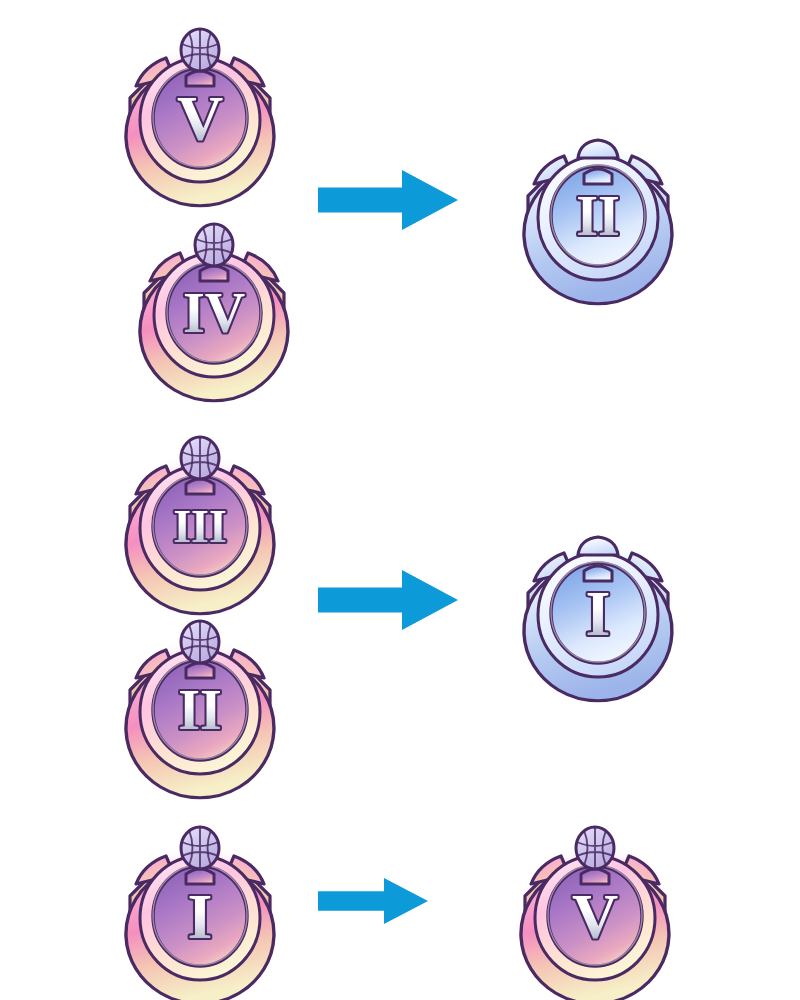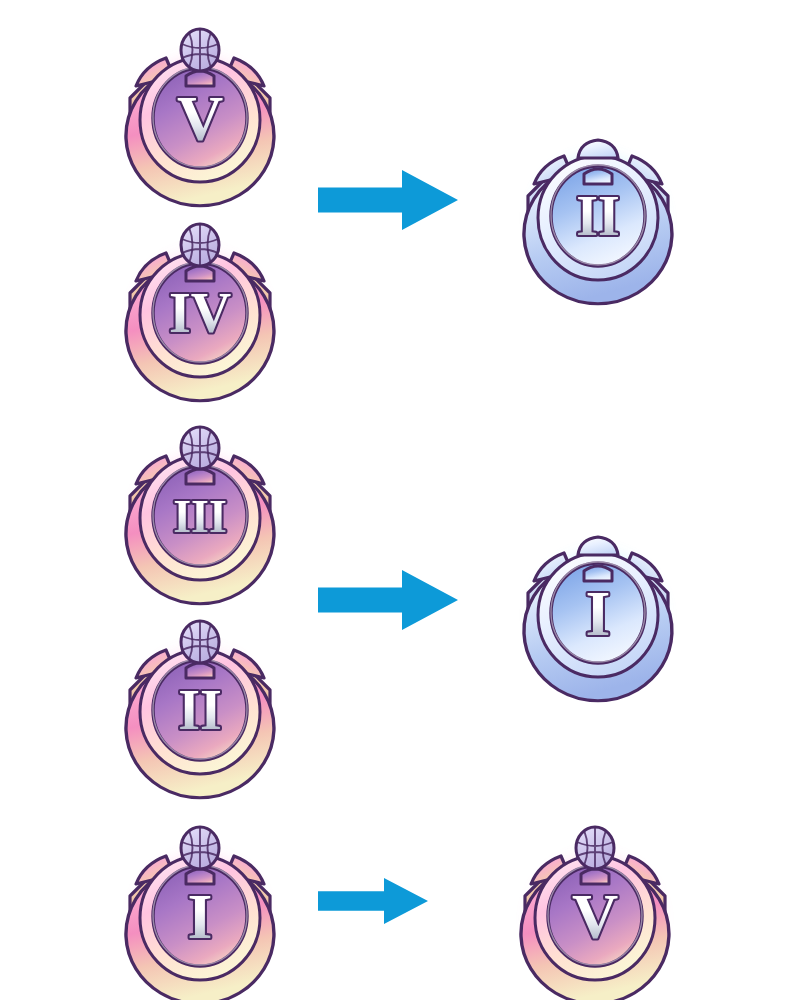--- a/index.html
+++ b/index.html
@@ -169,21 +169,21 @@
       <g transform="translate(90,30)">
         <ellipse cx="0" cy="0" rx="19" ry="21" fill="url(#gBall)" stroke="#4a2a63" stroke-width="3"></ellipse>
         <path d="M0,-21 L0,21 M-18,-6 Q0,2 18,-6 M-18,8 Q0,0 18,8" fill="none" stroke="#4a2a63" stroke-width="1.9" opacity="0.85"></path>
         <path d="M-11,-18 Q-4,0 -11,18 M11,-18 Q4,0 11,18" fill="none" stroke="#4a2a63" stroke-width="1.9" opacity="0.85"></path>
       </g>
 
     <text class="numeral-text" x="90" y="98" text-anchor="middle" dominant-baseline="central" font-size="64" letter-spacing="0" fill="url(#gNumeral)" stroke="#4a2a63" stroke-width="4.2" stroke-linejoin="round" paint-order="stroke fill">V</text>
   </svg>
     </div>
 
-  <div class="badge" id="badge-iv-pink-1" style="left: 110px; top: 215px;">
+  <div class="badge" id="badge-iv-pink-1" style="left: 124px; top: 215px;">
   <svg viewBox="0 0 180 180" xmlns="http://www.w3.org/2000/svg">
     <ellipse cx="90" cy="100" rx="72" ry="70" fill="url(#gPinkGlow)" filter="url(#softGlow)"></ellipse>
 
       <g transform="">
         <path d="M44,54 L20,78 L20,100 L36,90 L36,108 L22,122 L24,140 L60,140 L70,120 L66,70 Z" fill="url(#gPinkWingLow)" stroke="#4a2a63" stroke-width="3.2" stroke-linejoin="round"></path>
         <path d="M56,38 Q34,46 26,66 L42,62 L34,84 L54,72 L62,52 Z" fill="url(#gPinkWing)" stroke="#4a2a63" stroke-width="3.2" stroke-linejoin="round"></path>
       </g>
 
       <g transform="translate(180,0) scale(-1,1)">
         <path d="M44,54 L20,78 L20,100 L36,90 L36,108 L22,122 L24,140 L60,140 L70,120 L66,70 Z" fill="url(#gPinkWingLow)" stroke="#4a2a63" stroke-width="3.2" stroke-linejoin="round"></path>
@@ -241,21 +241,21 @@
     <path d="M76,56 Q90,46 104,56 L104,66 L76,66 Z" fill="url(#gBlueDisc)" stroke="#4a2a63" stroke-width="3" stroke-linejoin="round"></path>
 
       <g transform="translate(90,34)">
         <path d="M-20,6 Q-18,-10 0,-12 Q18,-10 20,6 Z" fill="url(#gBlueRingInner)" stroke="#4a2a63" stroke-width="3.2" stroke-linejoin="round"></path>
       </g>
 
     <text class="numeral-text" x="90" y="98" text-anchor="middle" dominant-baseline="central" font-size="56" letter-spacing="0" fill="url(#gNumeral)" stroke="#4a2a63" stroke-width="4.2" stroke-linejoin="round" paint-order="stroke fill">II</text>
   </svg>
     </div>
 
-  <div class="badge" id="badge-iii-pink-1" style="left: 110px; top: 418px;">
+  <div class="badge" id="badge-iii-pink-1" style="left: 110px; top: 428px;">
   <svg viewBox="0 0 180 180" xmlns="http://www.w3.org/2000/svg">
     <ellipse cx="90" cy="100" rx="72" ry="70" fill="url(#gPinkGlow)" filter="url(#softGlow)"></ellipse>
 
       <g transform="">
         <path d="M44,54 L20,78 L20,100 L36,90 L36,108 L22,122 L24,140 L60,140 L70,120 L66,70 Z" fill="url(#gPinkWingLow)" stroke="#4a2a63" stroke-width="3.2" stroke-linejoin="round"></path>
         <path d="M56,38 Q34,46 26,66 L42,62 L34,84 L54,72 L62,52 Z" fill="url(#gPinkWing)" stroke="#4a2a63" stroke-width="3.2" stroke-linejoin="round"></path>
       </g>
 
       <g transform="translate(180,0) scale(-1,1)">
         <path d="M44,54 L20,78 L20,100 L36,90 L36,108 L22,122 L24,140 L60,140 L70,120 L66,70 Z" fill="url(#gPinkWingLow)" stroke="#4a2a63" stroke-width="3.2" stroke-linejoin="round"></path>

